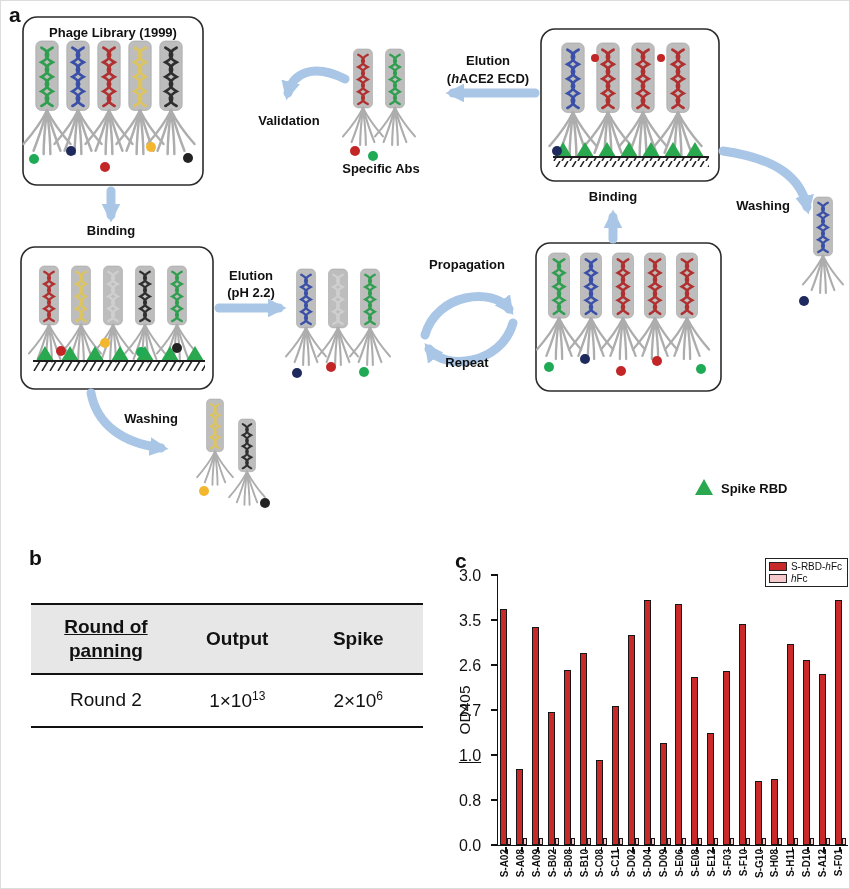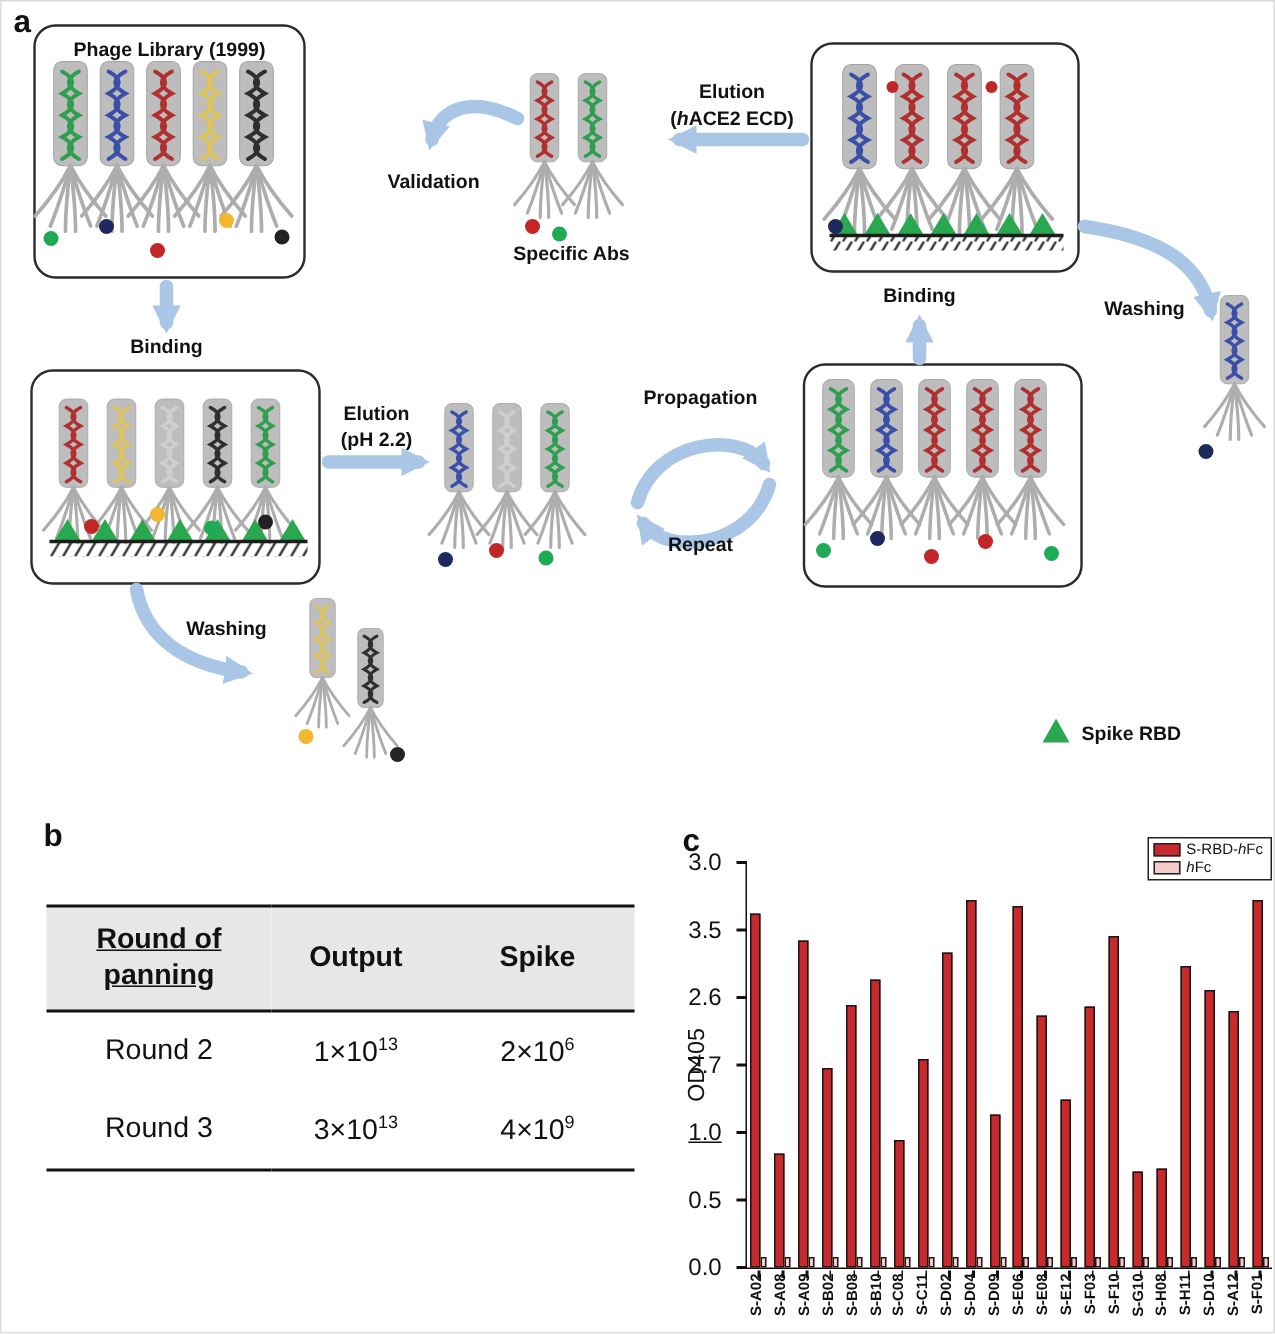--- a/index.html
+++ b/index.html
@@ -211,46 +211,41 @@
           <th class="col-input">Output</th>
           <th class="col-output">Spike</th>
         </tr>
       </thead>
       <tbody>
         <tr>
           <td>Round 2</td>
           <td><span>1×10</span><sup>13</sup></td>
           <td><span>2×10</span><sup>6</sup></td>
         </tr>
-        <tr>
-          <td>Round 3</td>
-          <td><span>3×10</span><sup>13</sup></td>
-          <td><span>4×10</span><sup>9</sup></td>
-        </tr>
       </tbody>
     </table>
   </div>
 
   <div id="panel-c">
     <div class="panel-letter">c</div>
     <div id="plot">
       <div id="ylab">OD405</div>
       <div id="legend">
         <div class="legend-row">
           <span class="swatch" style="background: rgb(200, 41, 43);"></span>
           <span class="legend-text"><span>S-RBD-</span><i>h</i><span>Fc</span></span>
         </div>
         <div class="legend-row">
           <span class="swatch" style="background: rgb(246, 202, 202);"></span>
           <span class="legend-text"><i>h</i><span>Fc</span></span>
         </div>
       </div>
     <div class="ytick-label" style="top: 262px;">0.0</div>
         <div class="ytick-mark" style="top: 269.2px;"></div>
-        <div class="ytick-label" style="top: 217px;">0.5</div>
+        <div class="ytick-label" style="top: 217px;">0.8</div>
         <div class="ytick-mark" style="top: 224.2px;"></div>
         <div class="ytick-label" style="top: 172px; text-decoration: underline;">1.0</div>
         <div class="ytick-mark" style="top: 179.2px;"></div>
         <div class="ytick-label" style="top: 127px;">2.7</div>
         <div class="ytick-mark" style="top: 134.2px;"></div>
         <div class="ytick-label" style="top: 82px;">2.6</div>
         <div class="ytick-mark" style="top: 89.2px;"></div>
         <div class="ytick-label" style="top: 37px;">3.5</div>
         <div class="ytick-mark" style="top: 44.2px;"></div>
         <div class="ytick-label" style="top: -8px;">3.0</div>

